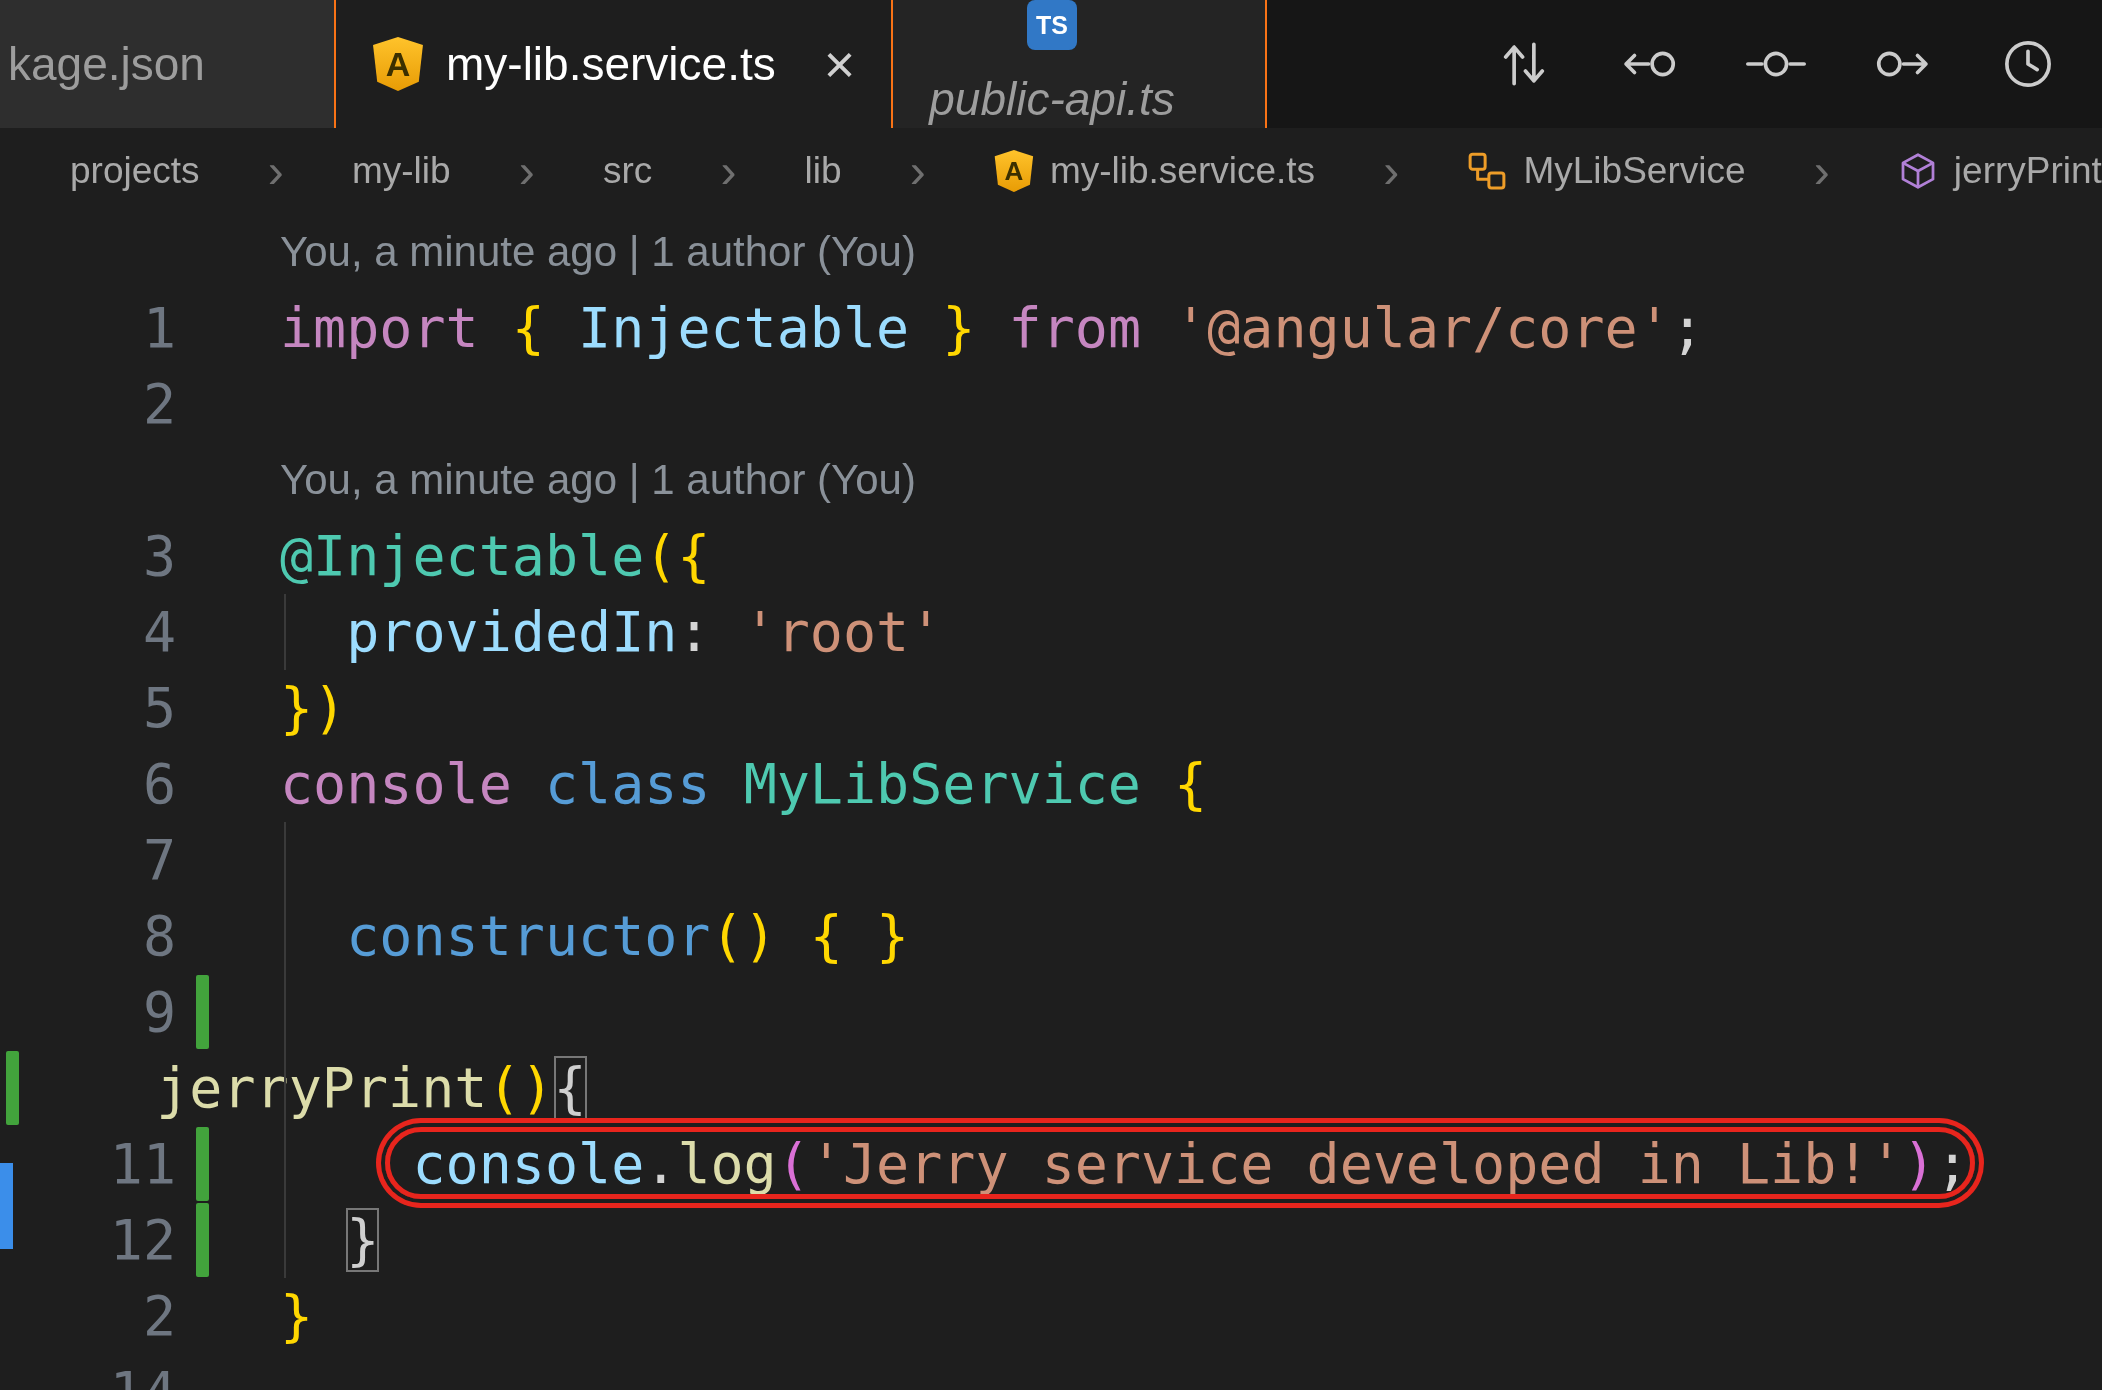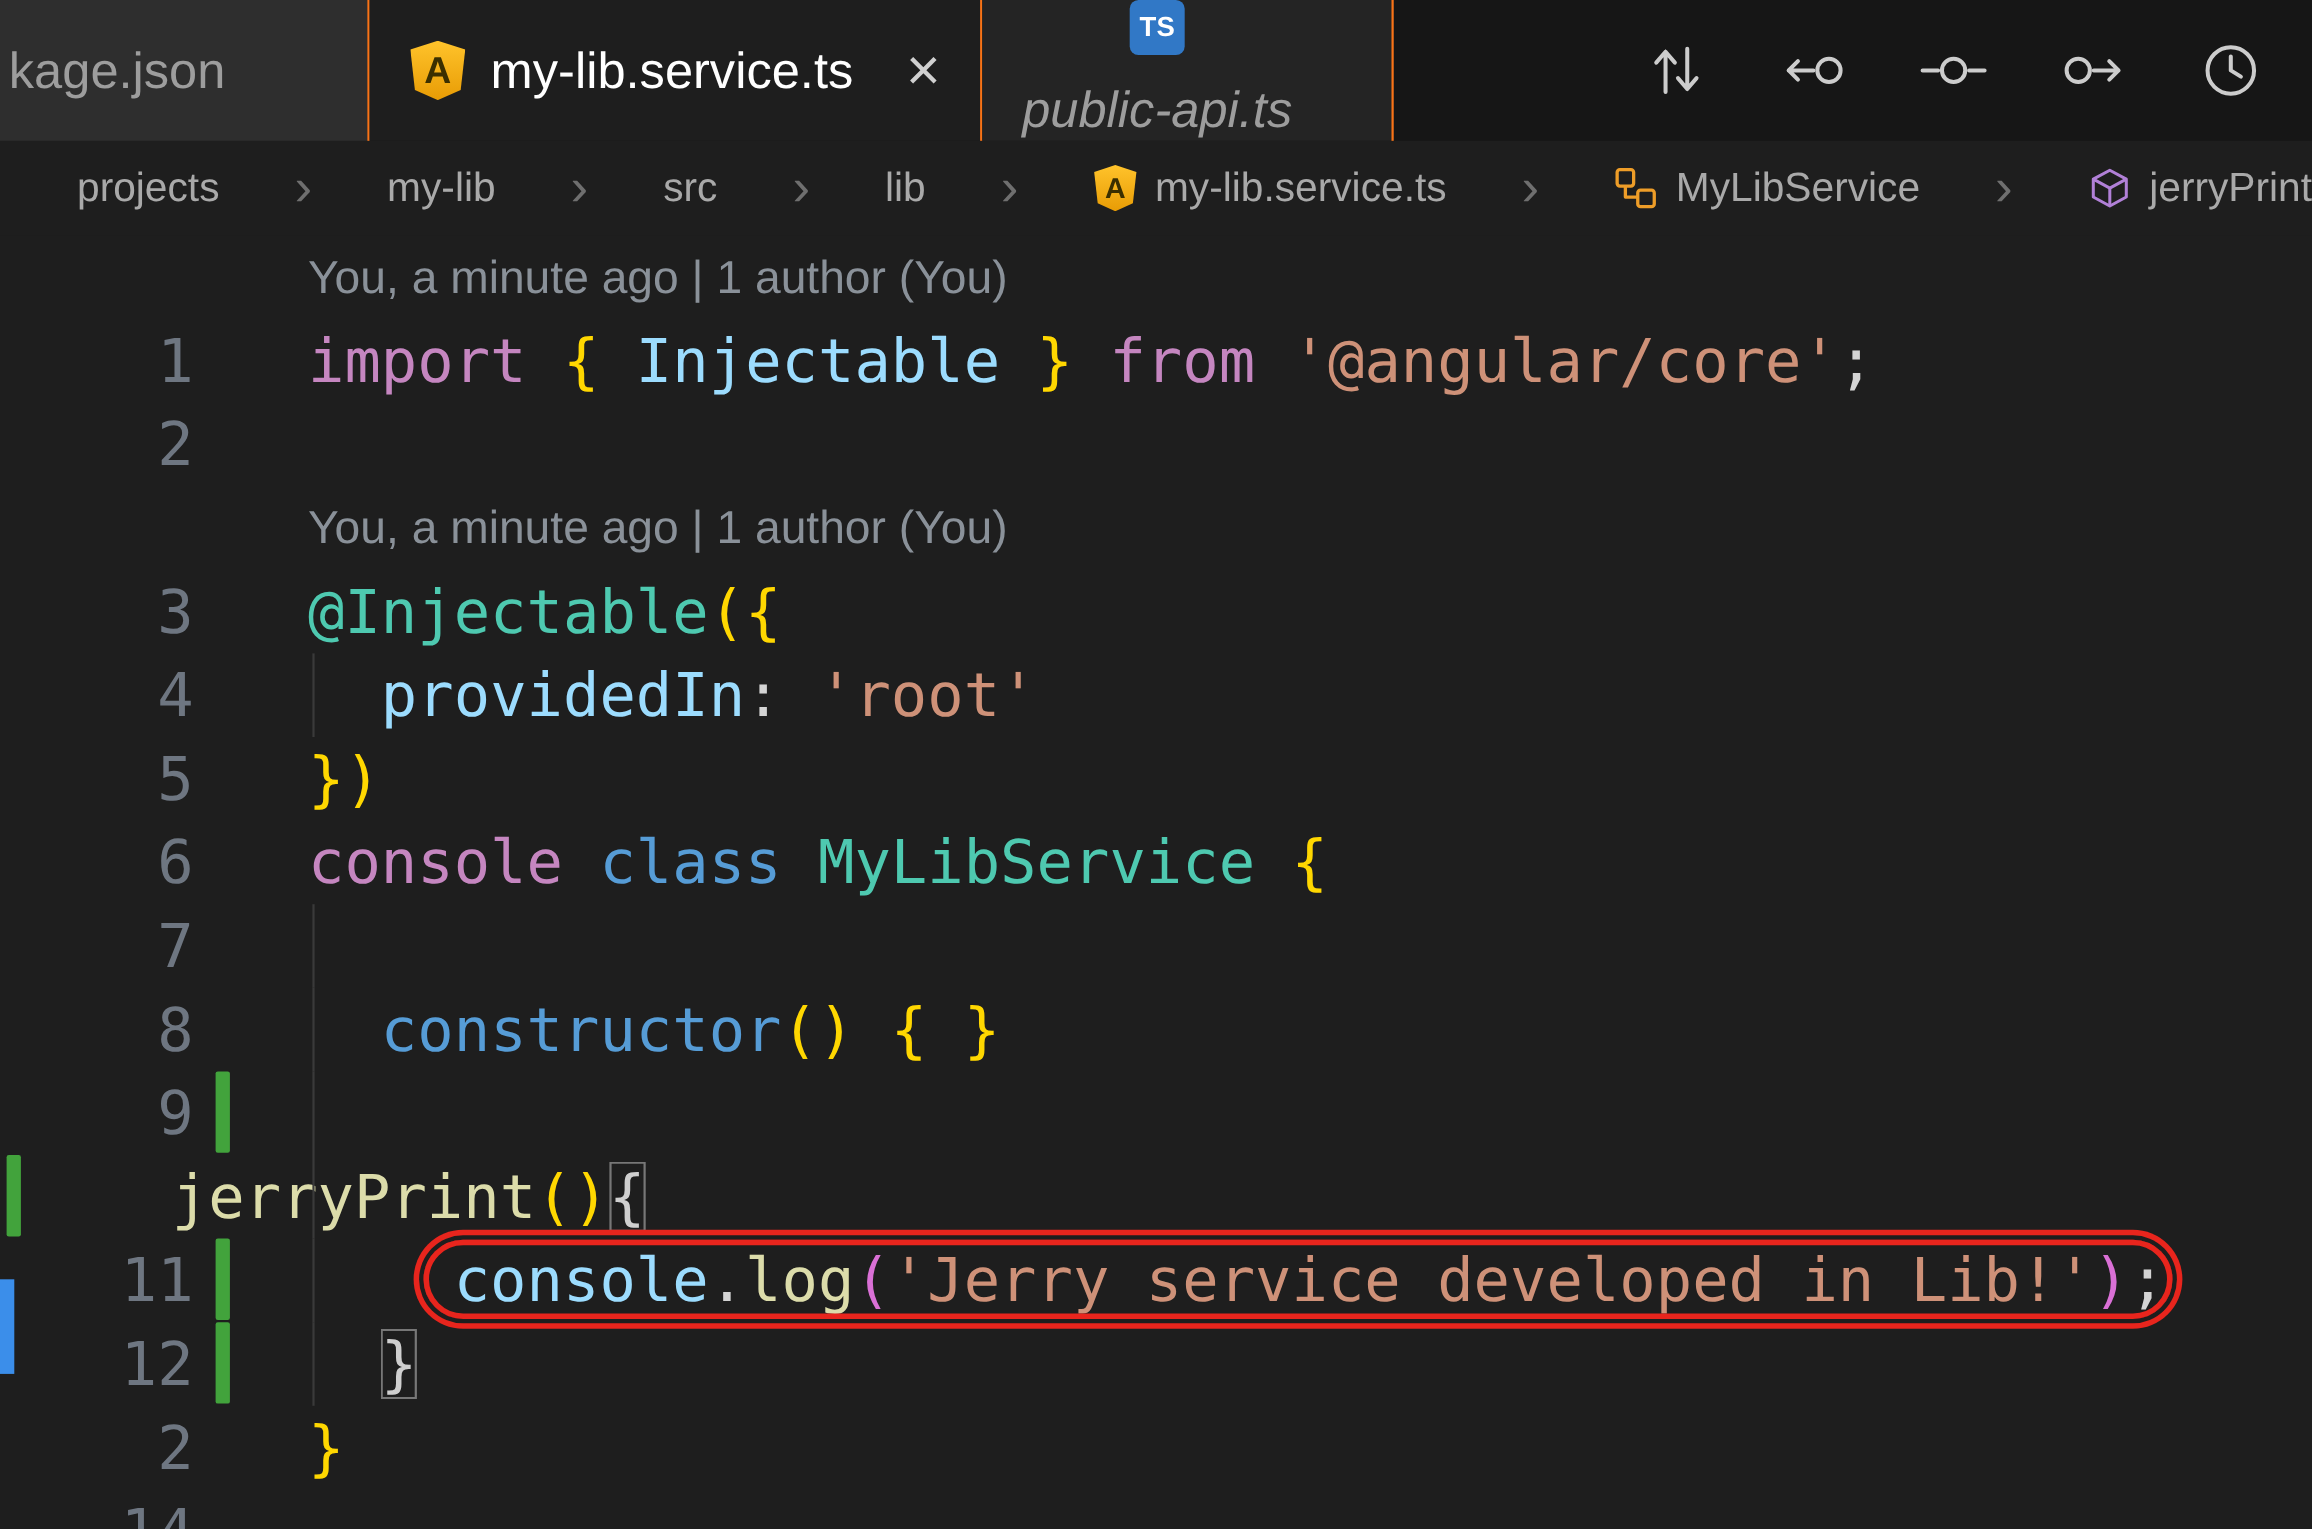--- a/index.html
+++ b/index.html
@@ -32,21 +32,21 @@
   .tbtn svg { width:62px; height:62px; stroke:var(--c_icon,#cccccc); fill:none; stroke-width:2.6; stroke-linecap:round; stroke-linejoin:round; }
 
   
   .breadcrumb { height:86px; display:flex; align-items:center; padding-left:70px; font-size:37px; color:var(--c_breadcrumb,#a9a9a9); background:var(--editor_bg,#1e1e1e); white-space:nowrap;justify-content:space-between; }
   .bc { display:inline-flex; align-items:center; gap:16px; cursor:pointer; }
   .sep { font-size:48px; color:var(--c_chevron,#6f6f6f); padding:0 18px; line-height:1; }
   .bc-svg { width:40px; height:40px; flex:none; }
 
   
   .editor { position:relative; height:1176px; overflow:hidden; background:var(--editor_bg,#1e1e1e); }
-  .row { display:flex; align-items:flex-start; height:76px; position:relative; }
+  .row { display:flex; align-items:center; height:76px; position:relative; }
   .gutter { flex:0 0 190px; text-align:right; padding-right:14px; font:55px/76px "DejaVu Sans Mono",monospace; color:var(--c_linenum,#6e7681); }
   .changebar { flex:0 0 13px; height:74px; margin-left:6px; border-radius:2px; }
   .row.changed .changebar { background:var(--c_added,#42a33c); }
   .content { margin-left:71px; font:55px/76px "DejaVu Sans Mono",monospace; white-space:pre; color:var(--c_text,#d4d4d4); }
   .content.lens { font:42px/76px "Liberation Sans",sans-serif; color:var(--c_lens,#8a9199); }
   .guide { position:absolute; left:284px; top:0; height:76px; width:2px; background:var(--c_guide,#3a3a3a); }
 
   .tk-kw  { color:var(--c_kw,#c586c0); }
   .tk-kw2 { color:var(--c_kw2,#569cd6); }
   .tk-type{ color:var(--c_type,#4ec9b0); }

